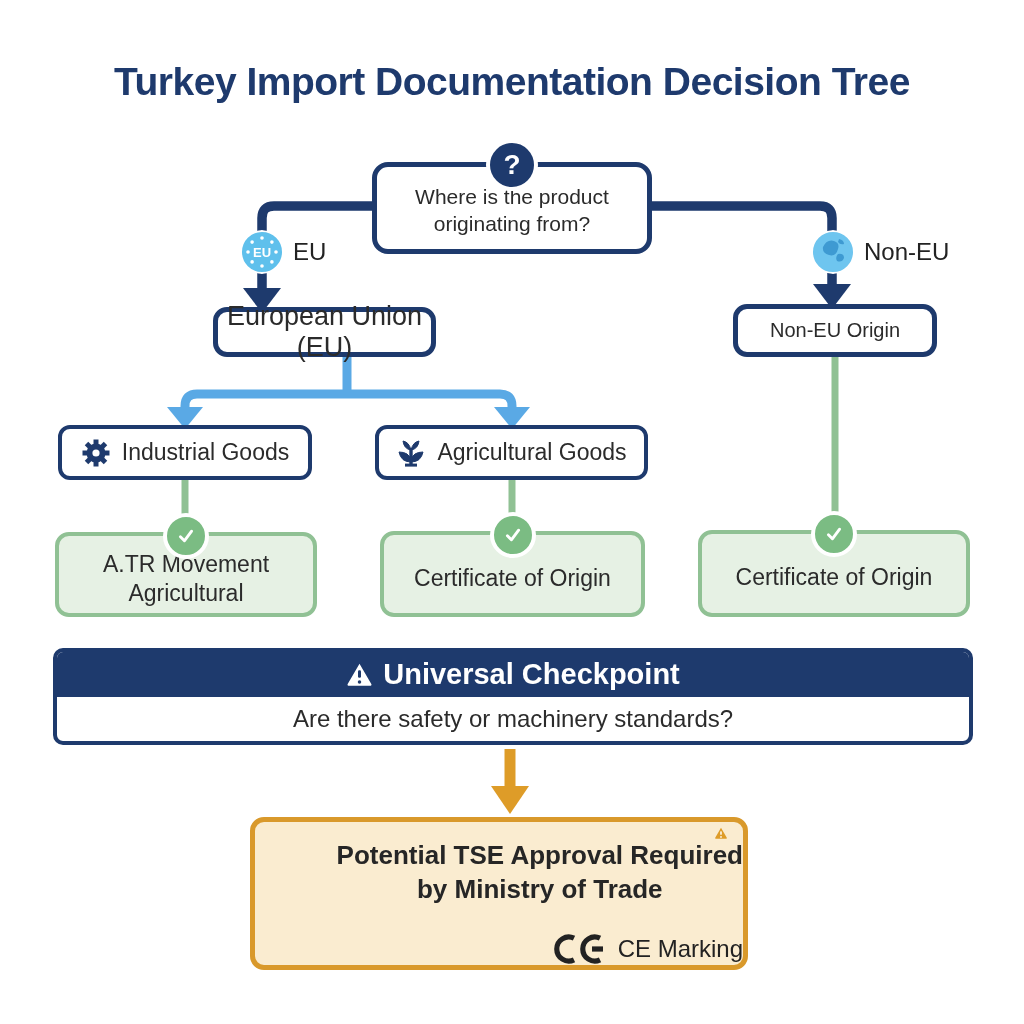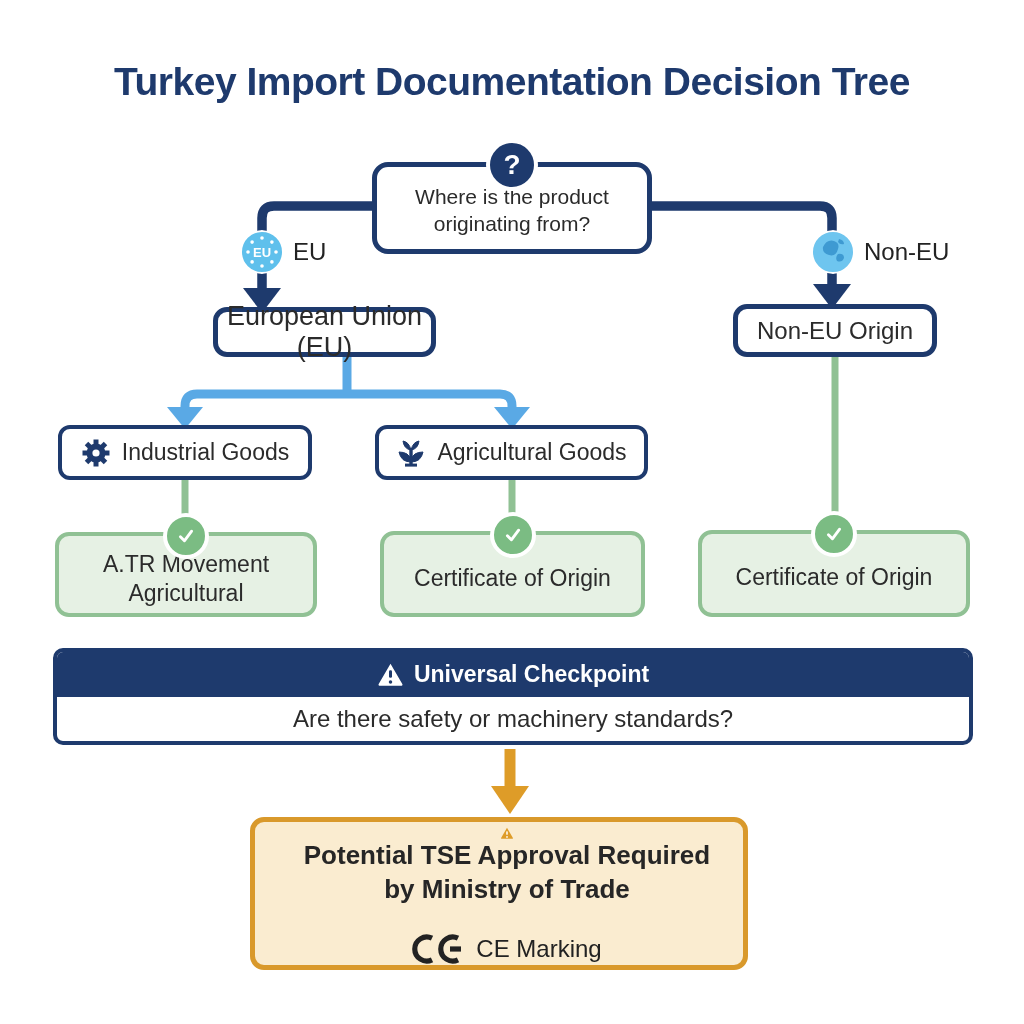--- a/index.html
+++ b/index.html
@@ -32,21 +32,21 @@
     position:absolute;left:486px;top:139px;width:52px;height:52px;border-radius:50%;
     background:var(--c-navy,#1e3a6d);border:4px solid #fff;box-sizing:border-box;
     display:flex;align-items:center;justify-content:center;color:#fff;
     font-size:28px;font-weight:800;z-index:3;
   }
   .branch-row{position:absolute;display:flex;align-items:center;gap:9px;z-index:3;
     font-size:24px;color:#222;}
   .badge{width:44px;height:44px;border-radius:50%;display:block;}
 
   .eu-node{left:213px;top:307px;width:223px;height:50px;font-size:27px;}
-  .noneu-node{left:733px;top:304px;width:204px;height:53px;font-size:24px;justify-content:center;}
+  .noneu-node{left:733px;top:304px;width:204px;height:53px;font-size:20px;justify-content:center;}
 
   .cat-box{height:55px;border-width:4.5px;border-radius:12px;font-size:23px;gap:11px;}
   .ind-box{left:58px;top:425px;width:254px;}
   .agr-box{left:375px;top:425px;width:273px;}
 
   .green-box{
     position:absolute;background:var(--c-green-fill,#e6f1e4);
     border:4px solid var(--c-green,#90c194);border-radius:14px;z-index:2;
     display:flex;align-items:center;justify-content:center;text-align:center;
     color:#2b2b2b;font-size:23px;line-height:1.25;box-sizing:border-box;padding:8px 14px 0 14px;
@@ -60,33 +60,33 @@
     border:4px solid #fff;box-sizing:content-box;display:flex;align-items:center;justify-content:center;
   }
 
   .checkpoint{
     position:absolute;left:53px;top:648px;width:920px;height:97px;background:#fff;
     border:4px solid var(--c-navy,#1e3a6d);border-radius:10px;overflow:hidden;
     z-index:2;box-sizing:border-box;display:flex;flex-direction:column;
   }
   .checkpoint-header{
     height:45px;background:var(--c-navy,#1e3a6d);color:#fff;display:flex;
-    align-items:center;justify-content:center;gap:10px;font-size:23px;font-weight:700;
+    align-items:center;justify-content:center;gap:10px;font-size:29px;font-weight:700;
     flex:0 0 auto;
   }
   .checkpoint-body{
     flex:1;display:flex;align-items:center;justify-content:center;
     color:#2b2b2b;font-size:24px;
   }
 
   .final-box{
     position:absolute;left:250px;top:817px;width:498px;height:153px;z-index:2;
     background:var(--c-orange-fill,#faecd0);border:5px solid var(--c-orange,#d9992b);
     border-radius:14px;box-sizing:border-box;display:flex;flex-direction:column;
-    align-items:center;justify-content:flex-start;padding-top:5px;padding-left:16px;
+    align-items:flex-end;justify-content:flex-start;padding-top:5px;padding-left:16px;
   }
   .final-title{font-size:26px;font-weight:800;color:#262626;text-align:center;line-height:1.3;}
   .ce-row{display:flex;align-items:center;gap:10px;margin-top:26px;color:#222;font-size:24px;}
 </style>
 </head>
 <body>
 
 <div class="canvas">
 
   <svg class="conn" width="1024" height="1024">

